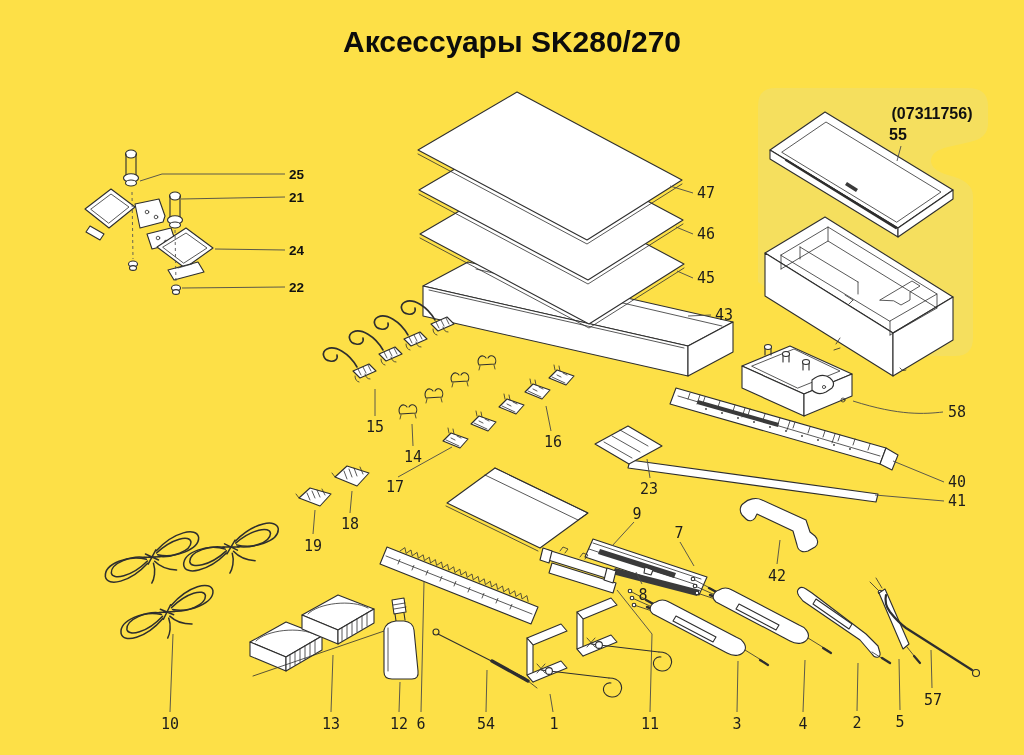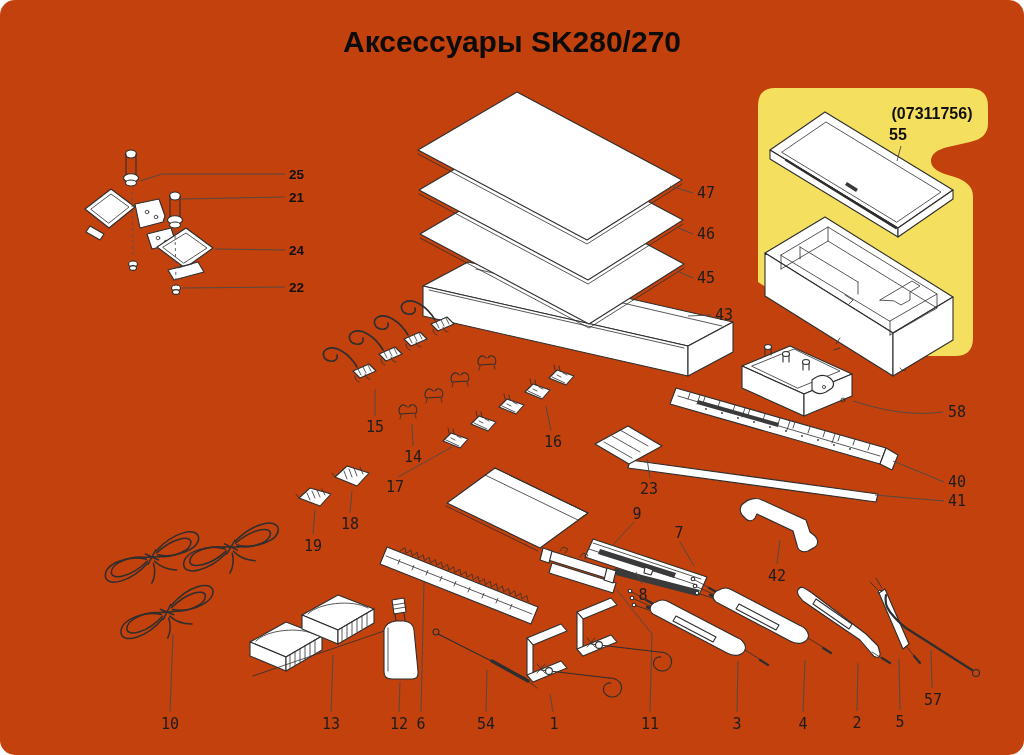--- a/index.html
+++ b/index.html
@@ -1,17 +1,17 @@
 <!DOCTYPE html>
 <html><head>
 <meta charset="utf-8">
 <style>
   html,body{margin:0;padding:0;background:#ffffff;}
-  #page{position:relative;width:1024px;height:755px;background:#c2410c;overflow:hidden;
-        font-family:"Liberation Sans", sans-serif;border-radius:15px;}
+  #page{position:relative;width:1024px;height:755px;background:#fde047;overflow:hidden;
+        font-family:"Liberation Sans", sans-serif;}
   svg{position:absolute;left:0;top:0;}
   .art{stroke:#2e2e2e;stroke-width:1.1;fill:none;stroke-linejoin:round;stroke-linecap:round;}
   .artw{stroke:#2e2e2e;stroke-width:1.1;fill:#ffffff;stroke-linejoin:round;stroke-linecap:round;}
   .thin{stroke-width:0.8;}
   .thick{stroke-width:2.2;}
   .dk{fill:#3a3a3a;stroke:none;}
   .ld{stroke:#4a4a4a;stroke-width:0.9;fill:none;}
   .dash{stroke:#555;stroke-width:0.9;fill:none;stroke-dasharray:3 3;}
   .lbl{font-family:"DejaVu Sans Mono", monospace;font-size:15px;fill:#1d1d1d;}
   .lblb{font-family:"Liberation Sans", sans-serif;font-weight:bold;font-size:13.5px;fill:#111;}

